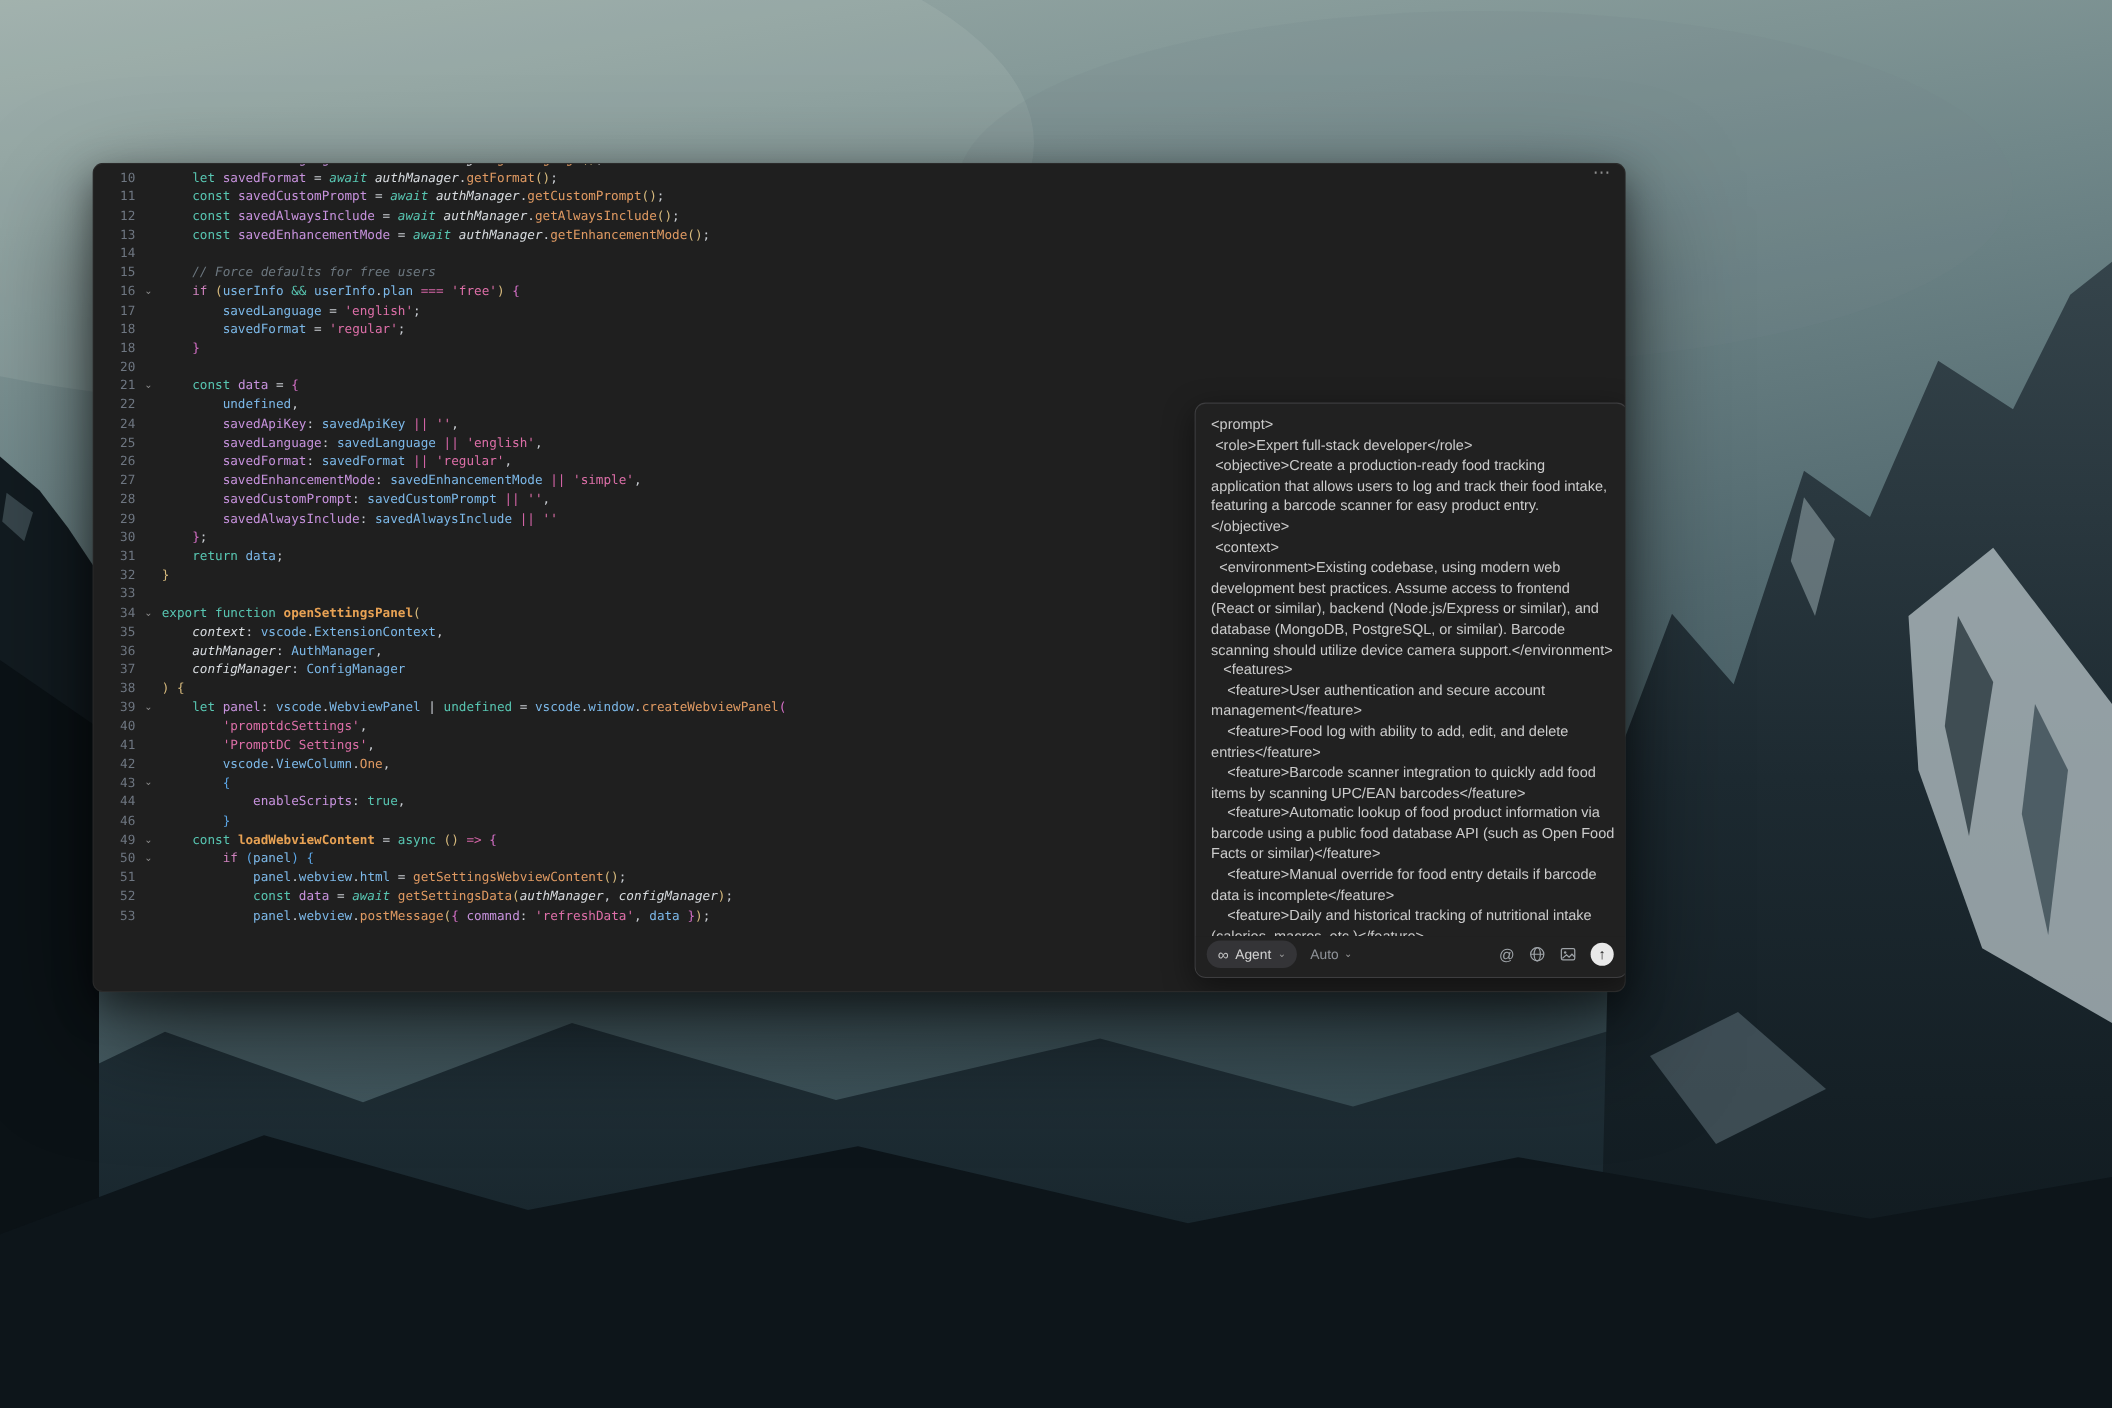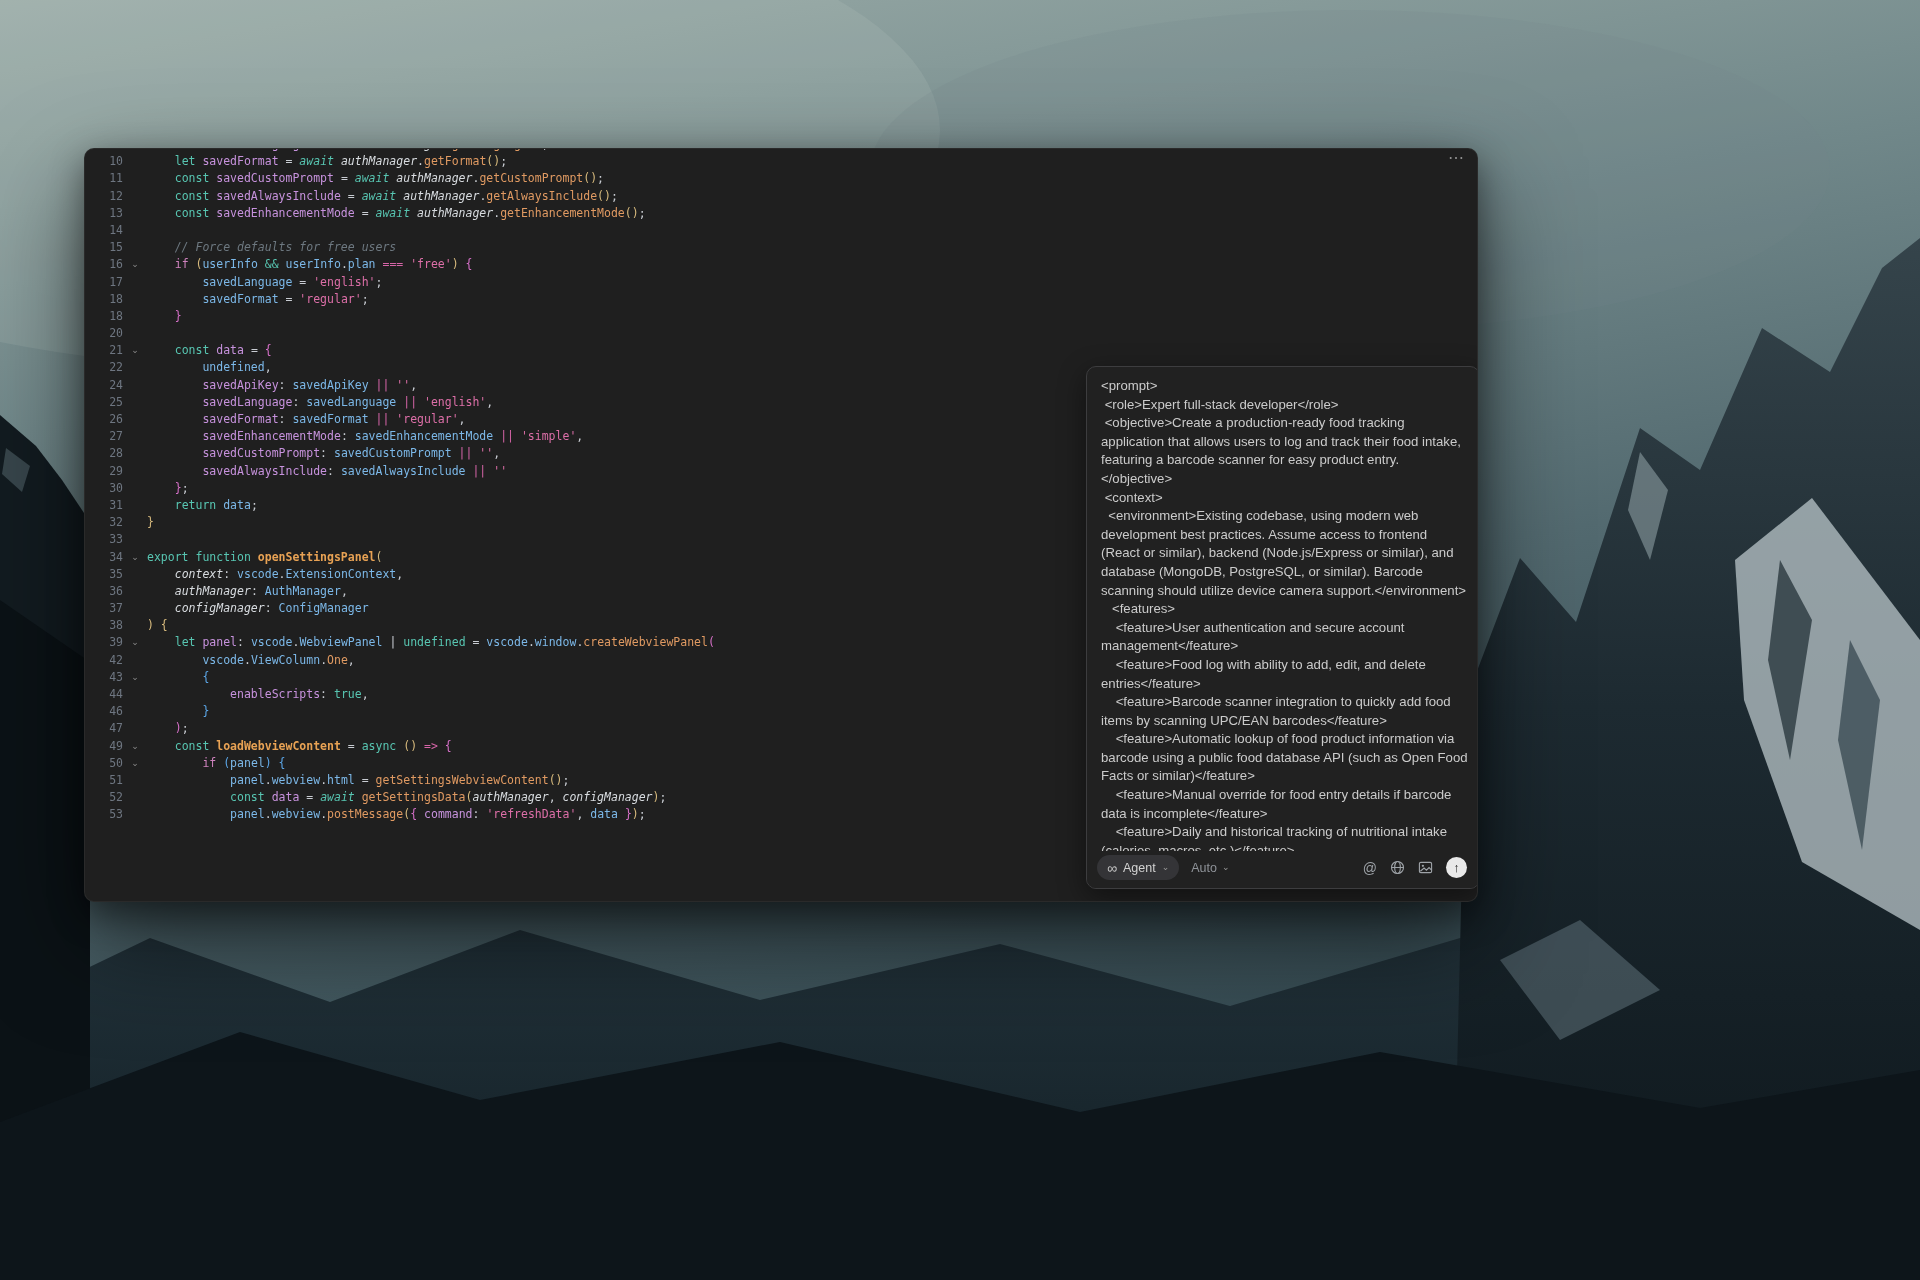--- a/index.html
+++ b/index.html
@@ -115,25 +115,26 @@
           <div class="line"><span class="ln">30</span><span class="fold"></span><span><span class="tk-w" style="color: rgb(201, 205, 211);">    </span><span class="tk-g2" style="color: rgb(214, 112, 200);">}</span><span class="tk-w" style="color: rgb(201, 205, 211);">;</span></span></div>
           <div class="line"><span class="ln">31</span><span class="fold"></span><span><span class="tk-w" style="color: rgb(201, 205, 211);">    </span><span class="tk-k" style="color: rgb(88, 198, 178);">return </span><span class="tk-v" style="color: rgb(124, 184, 232);">data</span><span class="tk-w" style="color: rgb(201, 205, 211);">;</span></span></div>
           <div class="line"><span class="ln">32</span><span class="fold"></span><span><span class="tk-g1" style="color: rgb(215, 186, 125);">}</span></span></div>
           <div class="line"><span class="ln">33</span><span class="fold"></span><span></span></div>
           <div class="line"><span class="ln">34</span><span class="fold">⌄</span><span><span class="tk-k" style="color: rgb(88, 198, 178);">export </span><span class="tk-k" style="color: rgb(88, 198, 178);">function </span><span class="tk-fb" style="color: rgb(232, 162, 84);">openSettingsPanel</span><span class="tk-g1" style="color: rgb(215, 186, 125);">(</span></span></div>
           <div class="line"><span class="ln">35</span><span class="fold"></span><span><span class="tk-w" style="color: rgb(201, 205, 211);">    </span><span class="tk-pm" style="color: rgb(216, 220, 224);">context</span><span class="tk-w" style="color: rgb(201, 205, 211);">: </span><span class="tk-v" style="color: rgb(124, 184, 232);">vscode</span><span class="tk-w" style="color: rgb(201, 205, 211);">.</span><span class="tk-v" style="color: rgb(124, 184, 232);">ExtensionContext</span><span class="tk-w" style="color: rgb(201, 205, 211);">,</span></span></div>
           <div class="line"><span class="ln">36</span><span class="fold"></span><span><span class="tk-w" style="color: rgb(201, 205, 211);">    </span><span class="tk-pm" style="color: rgb(216, 220, 224);">authManager</span><span class="tk-w" style="color: rgb(201, 205, 211);">: </span><span class="tk-v" style="color: rgb(124, 184, 232);">AuthManager</span><span class="tk-w" style="color: rgb(201, 205, 211);">,</span></span></div>
           <div class="line"><span class="ln">37</span><span class="fold"></span><span><span class="tk-w" style="color: rgb(201, 205, 211);">    </span><span class="tk-pm" style="color: rgb(216, 220, 224);">configManager</span><span class="tk-w" style="color: rgb(201, 205, 211);">: </span><span class="tk-v" style="color: rgb(124, 184, 232);">ConfigManager</span></span></div>
           <div class="line"><span class="ln">38</span><span class="fold"></span><span><span class="tk-g1" style="color: rgb(215, 186, 125);">) {</span></span></div>
           <div class="line"><span class="ln">39</span><span class="fold">⌄</span><span><span class="tk-w" style="color: rgb(201, 205, 211);">    </span><span class="tk-k" style="color: rgb(88, 198, 178);">let </span><span class="tk-d" style="color: rgb(199, 146, 221);">panel</span><span class="tk-w" style="color: rgb(201, 205, 211);">: </span><span class="tk-v" style="color: rgb(124, 184, 232);">vscode</span><span class="tk-w" style="color: rgb(201, 205, 211);">.</span><span class="tk-v" style="color: rgb(124, 184, 232);">WebviewPanel</span><span class="tk-w" style="color: rgb(201, 205, 211);"> | </span><span class="tk-k" style="color: rgb(88, 198, 178);">undefined</span><span class="tk-w" style="color: rgb(201, 205, 211);"> = </span><span class="tk-v" style="color: rgb(124, 184, 232);">vscode</span><span class="tk-w" style="color: rgb(201, 205, 211);">.</span><span class="tk-v" style="color: rgb(124, 184, 232);">window</span><span class="tk-w" style="color: rgb(201, 205, 211);">.</span><span class="tk-f" style="color: rgb(224, 154, 98);">createWebviewPanel</span><span class="tk-g2" style="color: rgb(214, 112, 200);">(</span></span></div>
+          <div class="line"><span class="ln">40</span><span class="fold"></span><span><span class="tk-w" style="color: rgb(201, 205, 211);">        </span><span class="tk-s" style="color: rgb(221, 111, 168);">'promptdcSettings'</span><span class="tk-w" style="color: rgb(201, 205, 211);">,</span></span></div>
+          <div class="line"><span class="ln">41</span><span class="fold"></span><span><span class="tk-w" style="color: rgb(201, 205, 211);">        </span><span class="tk-s" style="color: rgb(221, 111, 168);">'PromptDC Settings'</span><span class="tk-w" style="color: rgb(201, 205, 211);">,</span></span></div>
           <div class="line"><span class="ln">42</span><span class="fold"></span><span><span class="tk-w" style="color: rgb(201, 205, 211);">        </span><span class="tk-v" style="color: rgb(124, 184, 232);">vscode</span><span class="tk-w" style="color: rgb(201, 205, 211);">.</span><span class="tk-v" style="color: rgb(124, 184, 232);">ViewColumn</span><span class="tk-w" style="color: rgb(201, 205, 211);">.</span><span class="tk-f" style="color: rgb(224, 154, 98);">One</span><span class="tk-w" style="color: rgb(201, 205, 211);">,</span></span></div>
           <div class="line"><span class="ln">43</span><span class="fold">⌄</span><span><span class="tk-w" style="color: rgb(201, 205, 211);">        </span><span class="tk-g3" style="color: rgb(92, 167, 232);">{</span></span></div>
           <div class="line"><span class="ln">44</span><span class="fold"></span><span><span class="tk-w" style="color: rgb(201, 205, 211);">            </span><span class="tk-d" style="color: rgb(199, 146, 221);">enableScripts</span><span class="tk-w" style="color: rgb(201, 205, 211);">: </span><span class="tk-k" style="color: rgb(88, 198, 178);">true</span><span class="tk-w" style="color: rgb(201, 205, 211);">,</span></span></div>
           <div class="line"><span class="ln">46</span><span class="fold"></span><span><span class="tk-w" style="color: rgb(201, 205, 211);">        </span><span class="tk-g3" style="color: rgb(92, 167, 232);">}</span></span></div>
-          <div class="line"><span class="ln">47</span><span class="fold"></span><span><span class="tk-w" style="color: rgb(201, 205, 211);">    </span><span class="tk-g2" style="color: rgb(214, 112, 200);">)</span><span class="tk-w" style="color: rgb(201, 205, 211);">;</span></span></div>
           <div class="line"><span class="ln">49</span><span class="fold">⌄</span><span><span class="tk-w" style="color: rgb(201, 205, 211);">    </span><span class="tk-k" style="color: rgb(88, 198, 178);">const </span><span class="tk-fb" style="color: rgb(232, 162, 84);">loadWebviewContent</span><span class="tk-w" style="color: rgb(201, 205, 211);"> = </span><span class="tk-k" style="color: rgb(88, 198, 178);">async </span><span class="tk-g1" style="color: rgb(215, 186, 125);">()</span><span class="tk-o" style="color: rgb(214, 101, 168);"> =&gt; </span><span class="tk-g2" style="color: rgb(214, 112, 200);">{</span></span></div>
           <div class="line"><span class="ln">50</span><span class="fold">⌄</span><span><span class="tk-w" style="color: rgb(201, 205, 211);">        </span><span class="tk-ctl" style="color: rgb(207, 130, 190);">if </span><span class="tk-g3" style="color: rgb(92, 167, 232);">(</span><span class="tk-v" style="color: rgb(124, 184, 232);">panel</span><span class="tk-g3" style="color: rgb(92, 167, 232);">)</span><span class="tk-w" style="color: rgb(201, 205, 211);"> </span><span class="tk-g3" style="color: rgb(92, 167, 232);">{</span></span></div>
           <div class="line"><span class="ln">51</span><span class="fold"></span><span><span class="tk-w" style="color: rgb(201, 205, 211);">            </span><span class="tk-v" style="color: rgb(124, 184, 232);">panel</span><span class="tk-w" style="color: rgb(201, 205, 211);">.</span><span class="tk-v" style="color: rgb(124, 184, 232);">webview</span><span class="tk-w" style="color: rgb(201, 205, 211);">.</span><span class="tk-v" style="color: rgb(124, 184, 232);">html</span><span class="tk-w" style="color: rgb(201, 205, 211);"> = </span><span class="tk-f" style="color: rgb(224, 154, 98);">getSettingsWebviewContent</span><span class="tk-g1" style="color: rgb(215, 186, 125);">()</span><span class="tk-w" style="color: rgb(201, 205, 211);">;</span></span></div>
           <div class="line"><span class="ln">52</span><span class="fold"></span><span><span class="tk-w" style="color: rgb(201, 205, 211);">            </span><span class="tk-k" style="color: rgb(88, 198, 178);">const </span><span class="tk-d" style="color: rgb(199, 146, 221);">data</span><span class="tk-w" style="color: rgb(201, 205, 211);"> = </span><span class="tk-ki" style="color: rgb(88, 198, 178);">await </span><span class="tk-f" style="color: rgb(224, 154, 98);">getSettingsData</span><span class="tk-g1" style="color: rgb(215, 186, 125);">(</span><span class="tk-pm" style="color: rgb(216, 220, 224);">authManager</span><span class="tk-w" style="color: rgb(201, 205, 211);">, </span><span class="tk-pm" style="color: rgb(216, 220, 224);">configManager</span><span class="tk-g1" style="color: rgb(215, 186, 125);">)</span><span class="tk-w" style="color: rgb(201, 205, 211);">;</span></span></div>
           <div class="line"><span class="ln">53</span><span class="fold"></span><span><span class="tk-w" style="color: rgb(201, 205, 211);">            </span><span class="tk-v" style="color: rgb(124, 184, 232);">panel</span><span class="tk-w" style="color: rgb(201, 205, 211);">.</span><span class="tk-v" style="color: rgb(124, 184, 232);">webview</span><span class="tk-w" style="color: rgb(201, 205, 211);">.</span><span class="tk-f" style="color: rgb(224, 154, 98);">postMessage</span><span class="tk-g1" style="color: rgb(215, 186, 125);">(</span><span class="tk-g2" style="color: rgb(214, 112, 200);">{</span><span class="tk-w" style="color: rgb(201, 205, 211);"> </span><span class="tk-d" style="color: rgb(199, 146, 221);">command</span><span class="tk-w" style="color: rgb(201, 205, 211);">: </span><span class="tk-s" style="color: rgb(221, 111, 168);">'refreshData'</span><span class="tk-w" style="color: rgb(201, 205, 211);">, </span><span class="tk-v" style="color: rgb(124, 184, 232);">data</span><span class="tk-w" style="color: rgb(201, 205, 211);"> </span><span class="tk-g2" style="color: rgb(214, 112, 200);">}</span><span class="tk-g1" style="color: rgb(215, 186, 125);">)</span><span class="tk-w" style="color: rgb(201, 205, 211);">;</span></span></div>
         </div>
     </div>
 
     <div class="chat-panel">
       <div class="prompt-text">&lt;prompt&gt;

